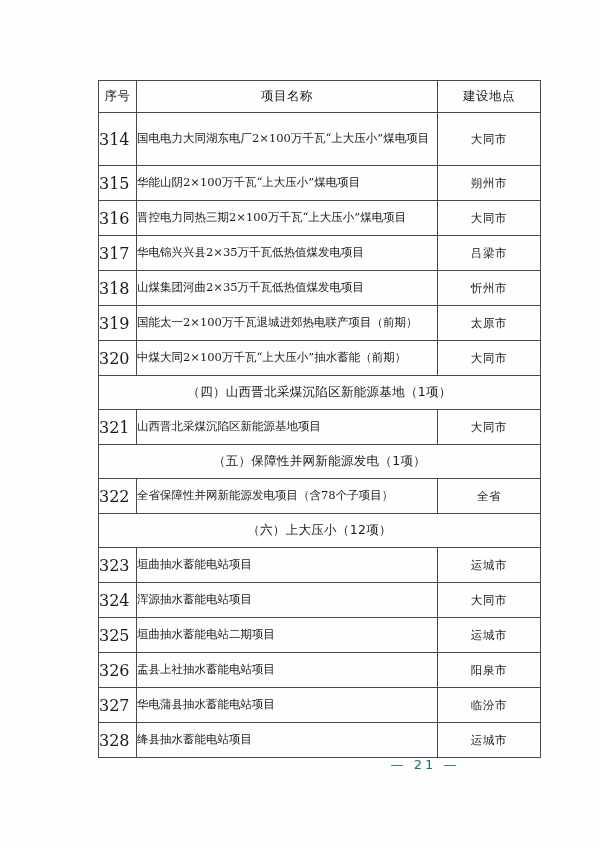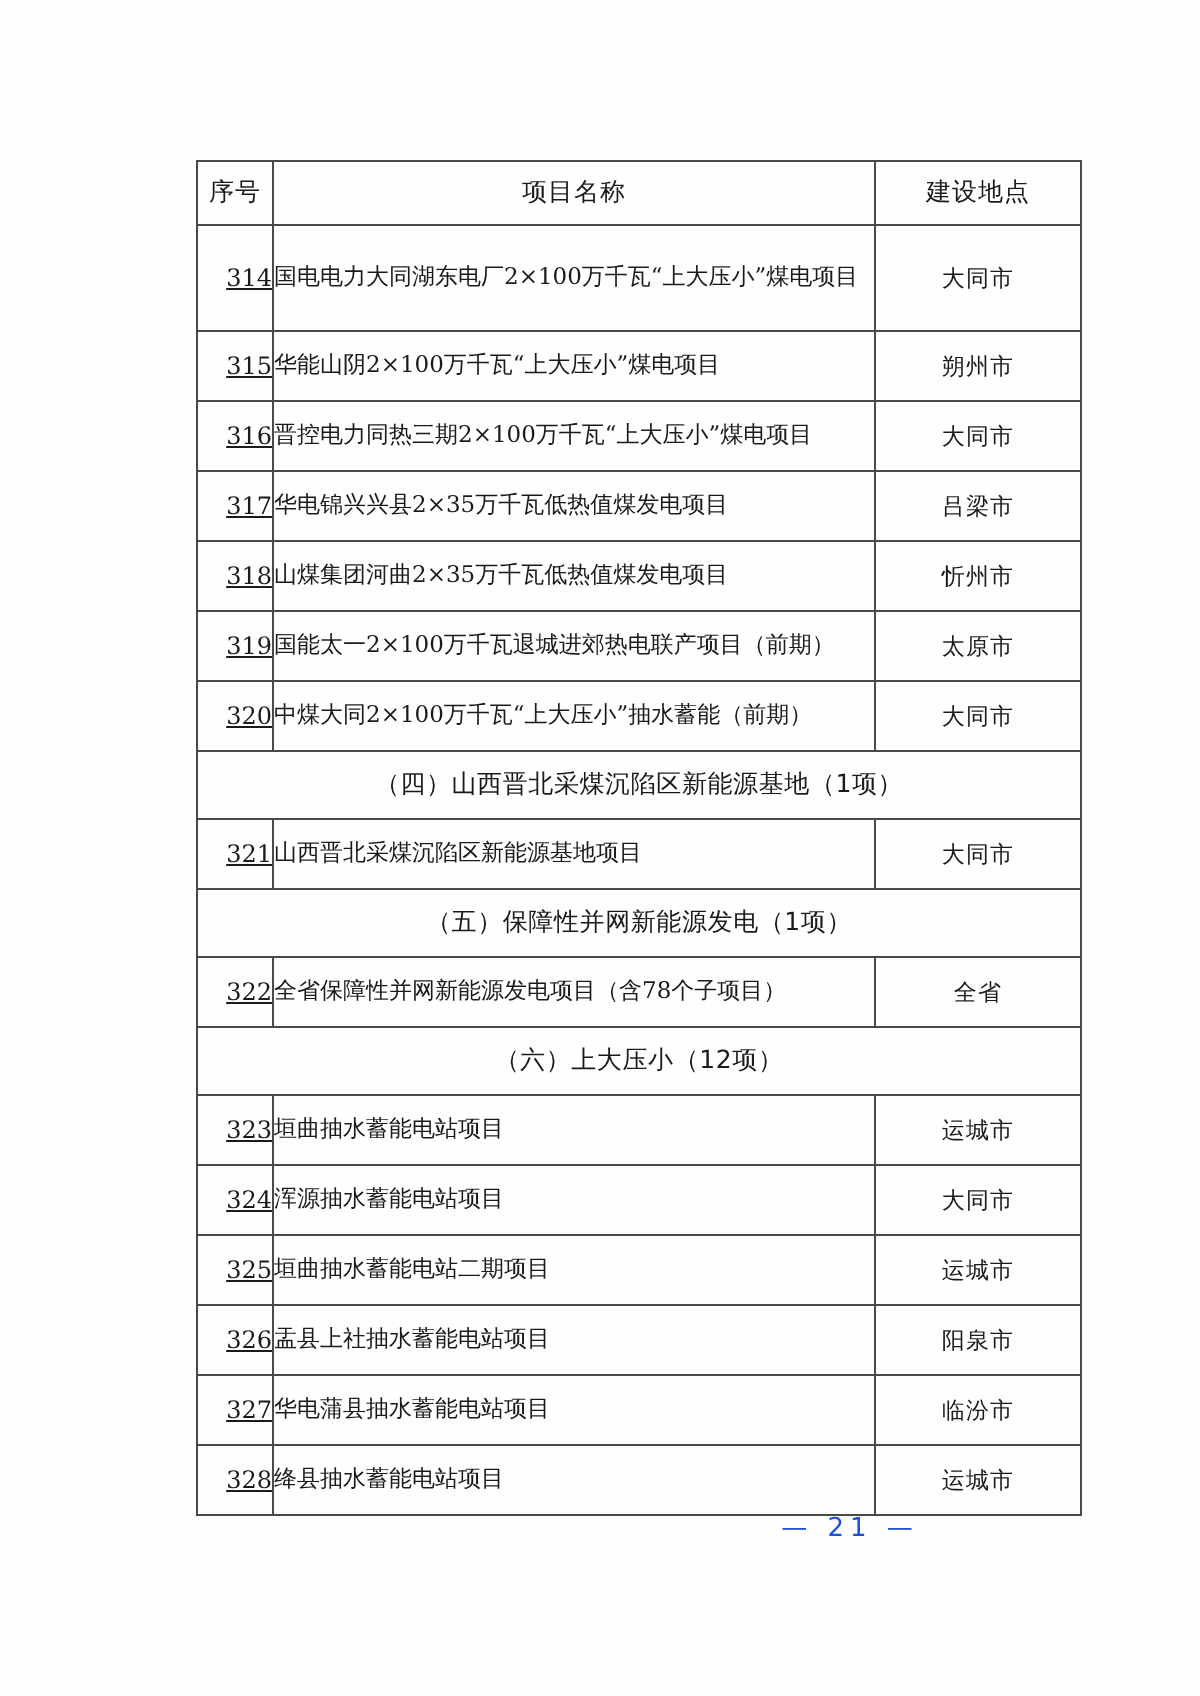--- a/index.html
+++ b/index.html
@@ -47,25 +47,24 @@
 
   .hdr-cell {
     text-align: center;
     font-weight: bold;
     font-size: 12.5px;
     height: 31px;
     letter-spacing: 0.5px;
     font-family: "DejaVu Sans", "Liberation Sans", sans-serif;
   }
   .cell-no {
-    text-align: right;
-    font-size: 12px;
+    text-align: left;
+    font-size: 16px;
     height: 34px;
     font-family: "DejaVu Serif", "Liberation Serif", serif;
-    text-decoration: underline;
   }
   .cell-name {
     text-align: left;
     font-size: 11.5px;
     padding: 3px 5px 3px 7px;
     line-height: 1.55;
     height: 34px;
   }
   .cell-place {
     text-align: center;
@@ -88,21 +87,21 @@
     font-family: "DejaVu Sans", "Liberation Sans", sans-serif;
   }
   .page-footer {
     position: absolute;
     left: 0;
     top: 757px;
     width: 600px;
     text-align: center;
     font-size: 13px;
     letter-spacing: 3px;
-    color: #1d4ed8;
+    color: #0f766e;
   }
   .page-footer .pf-inner {
     display: inline-block;
     margin-left: 250px;
     font-family: "DejaVu Sans", "Liberation Sans", sans-serif;
   }
 </style>
 </head>
 <body>
 

